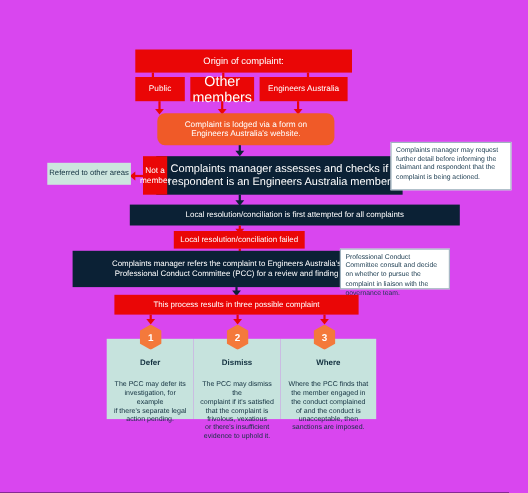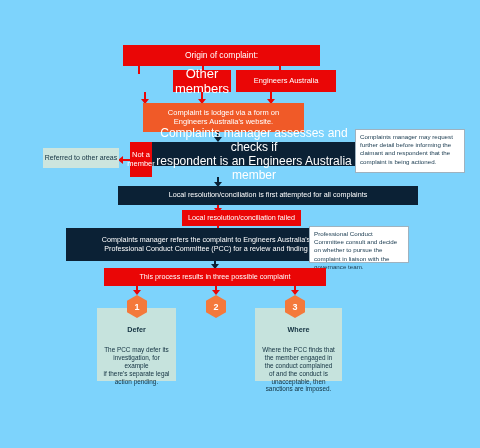--- a/index.html
+++ b/index.html
@@ -12,21 +12,21 @@
     height: 448px;
     position: relative;
     font-family: "Liberation Sans", sans-serif;
     overflow: hidden;
   }
   #canvas {
     position: absolute;
     left: 0; top: 0;
     width: 480px;
     height: 448px;
-    background: #7dd3fc;
+    background: #d946ef;
   }
   .node {
     position: absolute;
     box-sizing: border-box;
     display: flex;
     align-items: center;
     justify-content: center;
     text-align: center;
     line-height: 1.18;
     white-space: pre-line;
@@ -114,60 +114,61 @@
 <body>
 
 <div id="canvas">
 
   <div class="node red" style="left:123px; top:45px; width:197px; height:21px; font-size:8.5px;">Origin of complaint:</div>
 
   <div class="conn" style="left:138px; top:66px; width:1.5px; height:8px;"></div>
   <div class="conn" style="left:202px; top:66px; width:1.5px; height:8px;"></div>
   <div class="conn" style="left:279px; top:66px; width:1.5px; height:8px;"></div>
 
+  <div class="node red" style="left:123px; top:70px; width:45px; height:22px; font-size:7.5px;">Public</div>
   <div class="node red" style="left:173px; top:70px; width:58px; height:22px; font-size:13px;">Other members</div>
-  <div class="node red" style="left:236px; top:70px; width:100px; height:22px; font-size:7.5px;">Engineers Australia</div>
+  <div class="node red" style="left:236px; top:70px; width:80px; height:22px; font-size:7.5px;">Engineers Australia</div>
 
   <div class="conn" style="left:144px; top:92px; width:1.5px; height:8px;"></div>
   <div class="arrowdown" style="left:141px; top:99px;"></div>
 
   <div class="conn" style="left:201px; top:92px; width:1.5px; height:8px;"></div>
   <div class="arrowdown" style="left:198px; top:99px;"></div>
 
   <div class="conn" style="left:270px; top:92px; width:1.5px; height:8px;"></div>
   <div class="arrowdown" style="left:267px; top:99px;"></div>
 
-  <div class="node orange" style="left:143px; top:103px; width:161px; height:29px; font-size:7.5px;">Complaint is lodged via a form on
+  <div class="node orange" style="left:143px; top:103px; width:161px; height:29px; font-size:7.5px;border-radius:7px;">Complaint is lodged via a form on
 Engineers Australia's website.</div>
 
   <div class="conn navyline" style="left:217px; top:132px; width:1.5px; height:6px;"></div>
   <div class="arrowdown navyarrow" style="left:214px; top:137px;"></div>
 
-  <div class="node navy" style="left:142px; top:142px; width:224px; height:24px; font-size:12px;">Complaints manager assesses and checks if
+  <div class="node navy" style="left:142px; top:142px; width:224px; height:35px; font-size:10px;">Complaints manager assesses and checks if
 respondent is an Engineers Australia member</div>
 
   <div class="node red" style="left:130px; top:142px; width:22px; height:35px; font-size:7.5px;">Not a
 member</div>
 
   <div class="conn" style="left:122px; top:159px; width:9px; height:1.5px;"></div>
   <div class="arrowleft" style="left:118px; top:156px;"></div>
 
   <div class="node mint" style="left:43px; top:148px; width:76px; height:20px; font-size:7px;">Referred to other areas</div>
 
   <div class="node note" style="left:355px; top:129px; width:110px; height:44px; font-size:6.2px;">Complaints manager may request further detail before informing the claimant and respondent that the complaint is being actioned.</div>
 
   <div class="conn navyline" style="left:217px; top:177px; width:1.5px; height:6px;"></div>
   <div class="arrowdown navyarrow" style="left:214px; top:182px;"></div>
 
   <div class="node navy" style="left:118px; top:186px; width:300px; height:19px; font-size:7.2px;">Local resolution/conciliation is first attempted for all complaints</div>
 
   <div class="conn" style="left:217px; top:205px; width:1.5px; height:5px;"></div>
   <div class="arrowdown" style="left:214px; top:208px;"></div>
 
-  <div class="node red" style="left:158px; top:210px; width:119px; height:16px; font-size:7.2px;margin-left:24px;">Local resolution/conciliation failed</div>
+  <div class="node red" style="left:158px; top:210px; width:119px; height:16px; font-size:7.2px;">Local resolution/conciliation failed</div>
 
   <div class="conn" style="left:217px; top:226px; width:1.5px; height:5px;"></div>
   <div class="arrowdown" style="left:214px; top:229px;"></div>
 
   <div class="node navy" style="left:66px; top:228px; width:280px; height:33px; font-size:7.2px;">Complaints manager refers the complaint to Engineers Australia's
 Professional Conduct Committee (PCC) for a review and finding</div>
 
   <div class="node note" style="left:309px; top:226px; width:100px; height:37px; font-size:6.2px;">Professional Conduct Committee consult and decide on whether to pursue the complaint in liaison with the governance team.</div>
 
   <div class="conn navyline" style="left:214px; top:261px; width:1.5px; height:5px;"></div>
@@ -187,20 +188,29 @@
   <div class="hex" style="left:127px; top:295px;">1</div>
   <div class="node outcome" style="left:97px; top:308px; width:79px; height:73px; font-size:6.4px;">
     <span class="otitle" style="font-size:7.2px;">Defer</span>
     <span class="obody">The PCC may defer its
 investigation, for example
 if there's separate legal
 action pending.</span>
   </div>
 
   <div class="hex" style="left:206px; top:295px;">2</div>
+  <div class="node outcome" style="left:176px; top:308px; width:79px; height:73px; font-size:6.4px;">
+    <span class="otitle" style="font-size:7.2px;">Dismiss</span>
+    <span class="obody">The PCC may dismiss the
+complaint if it's satisfied
+that the complaint is
+frivolous, vexatious
+or there's insufficient
+evidence to uphold it.</span>
+  </div>
 
   <div class="hex" style="left:285px; top:295px;">3</div>
   <div class="node outcome" style="left:255px; top:308px; width:87px; height:73px; font-size:6.4px;">
     <span class="otitle" style="font-size:7.2px;">Where</span>
     <span class="obody">Where the PCC finds that
 the member engaged in
 the conduct complained
 of and the conduct is
 unacceptable, then
 sanctions are imposed.</span>

